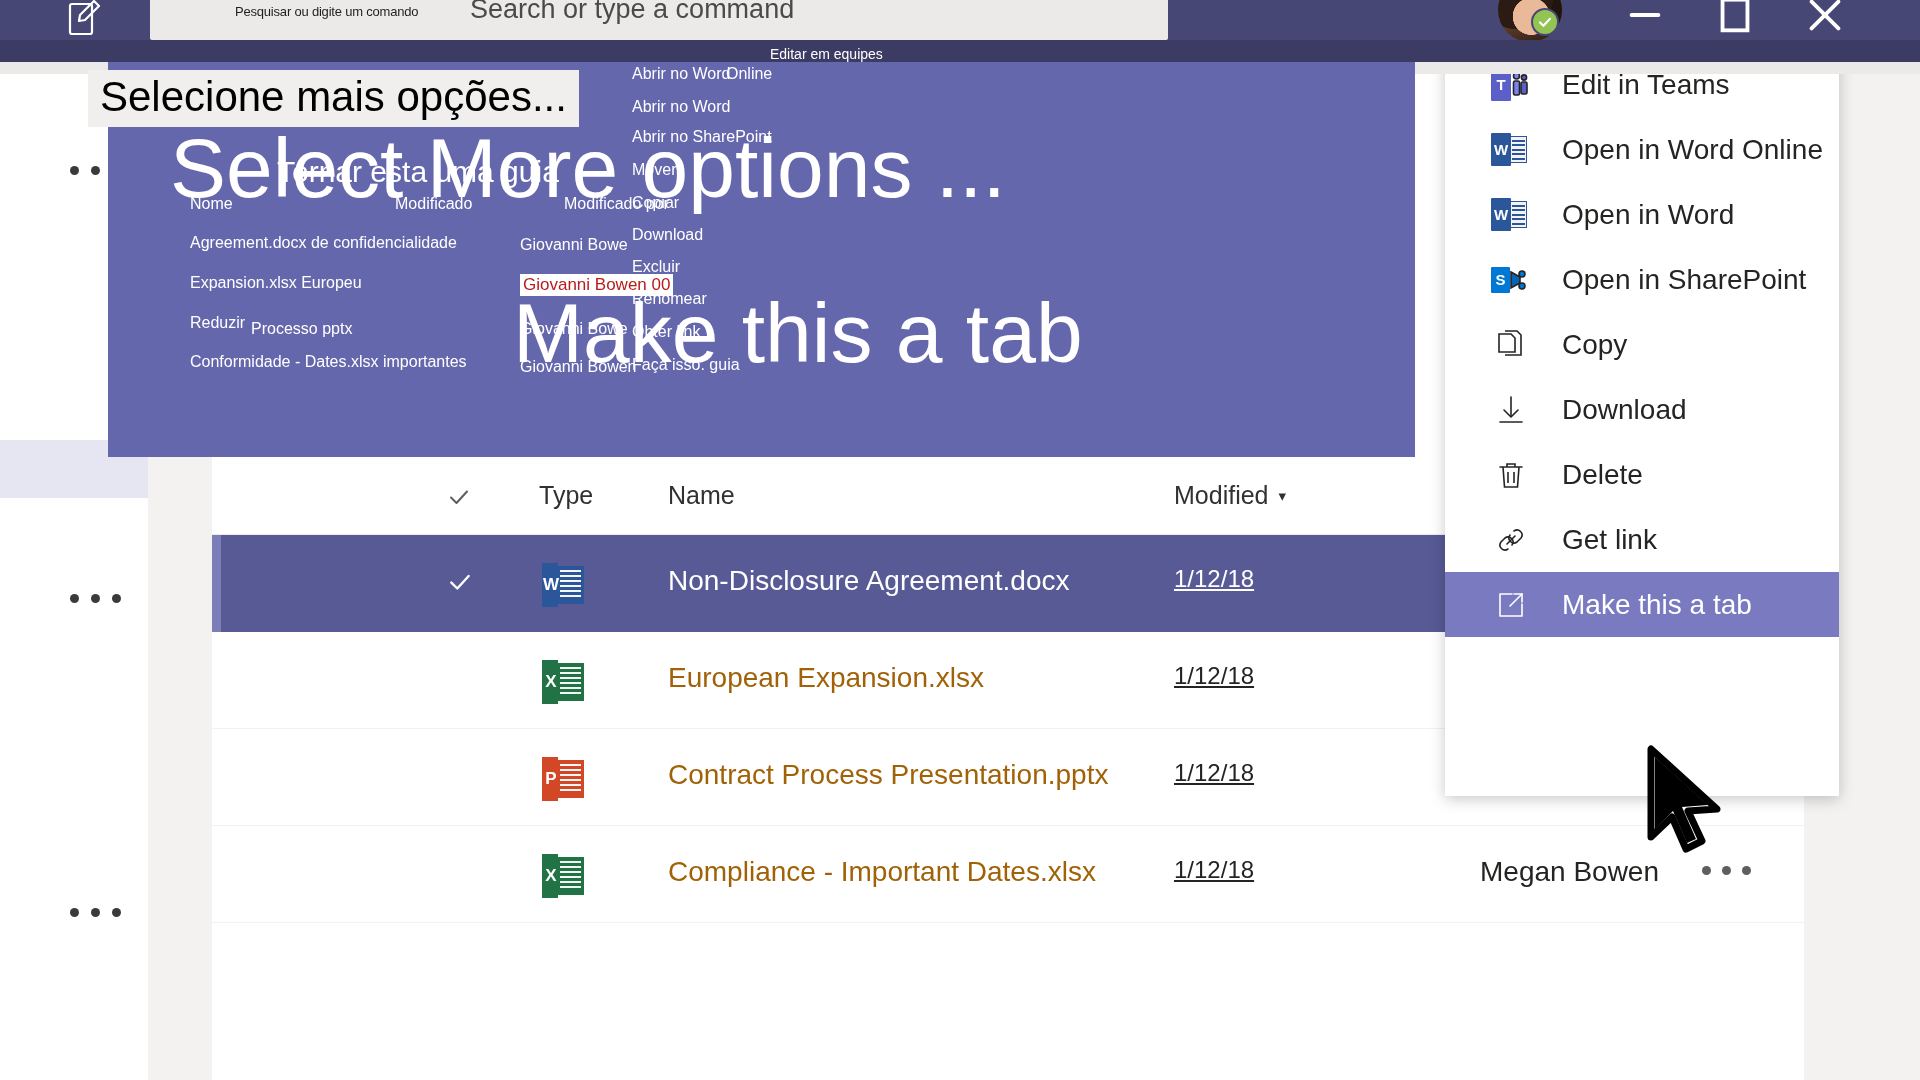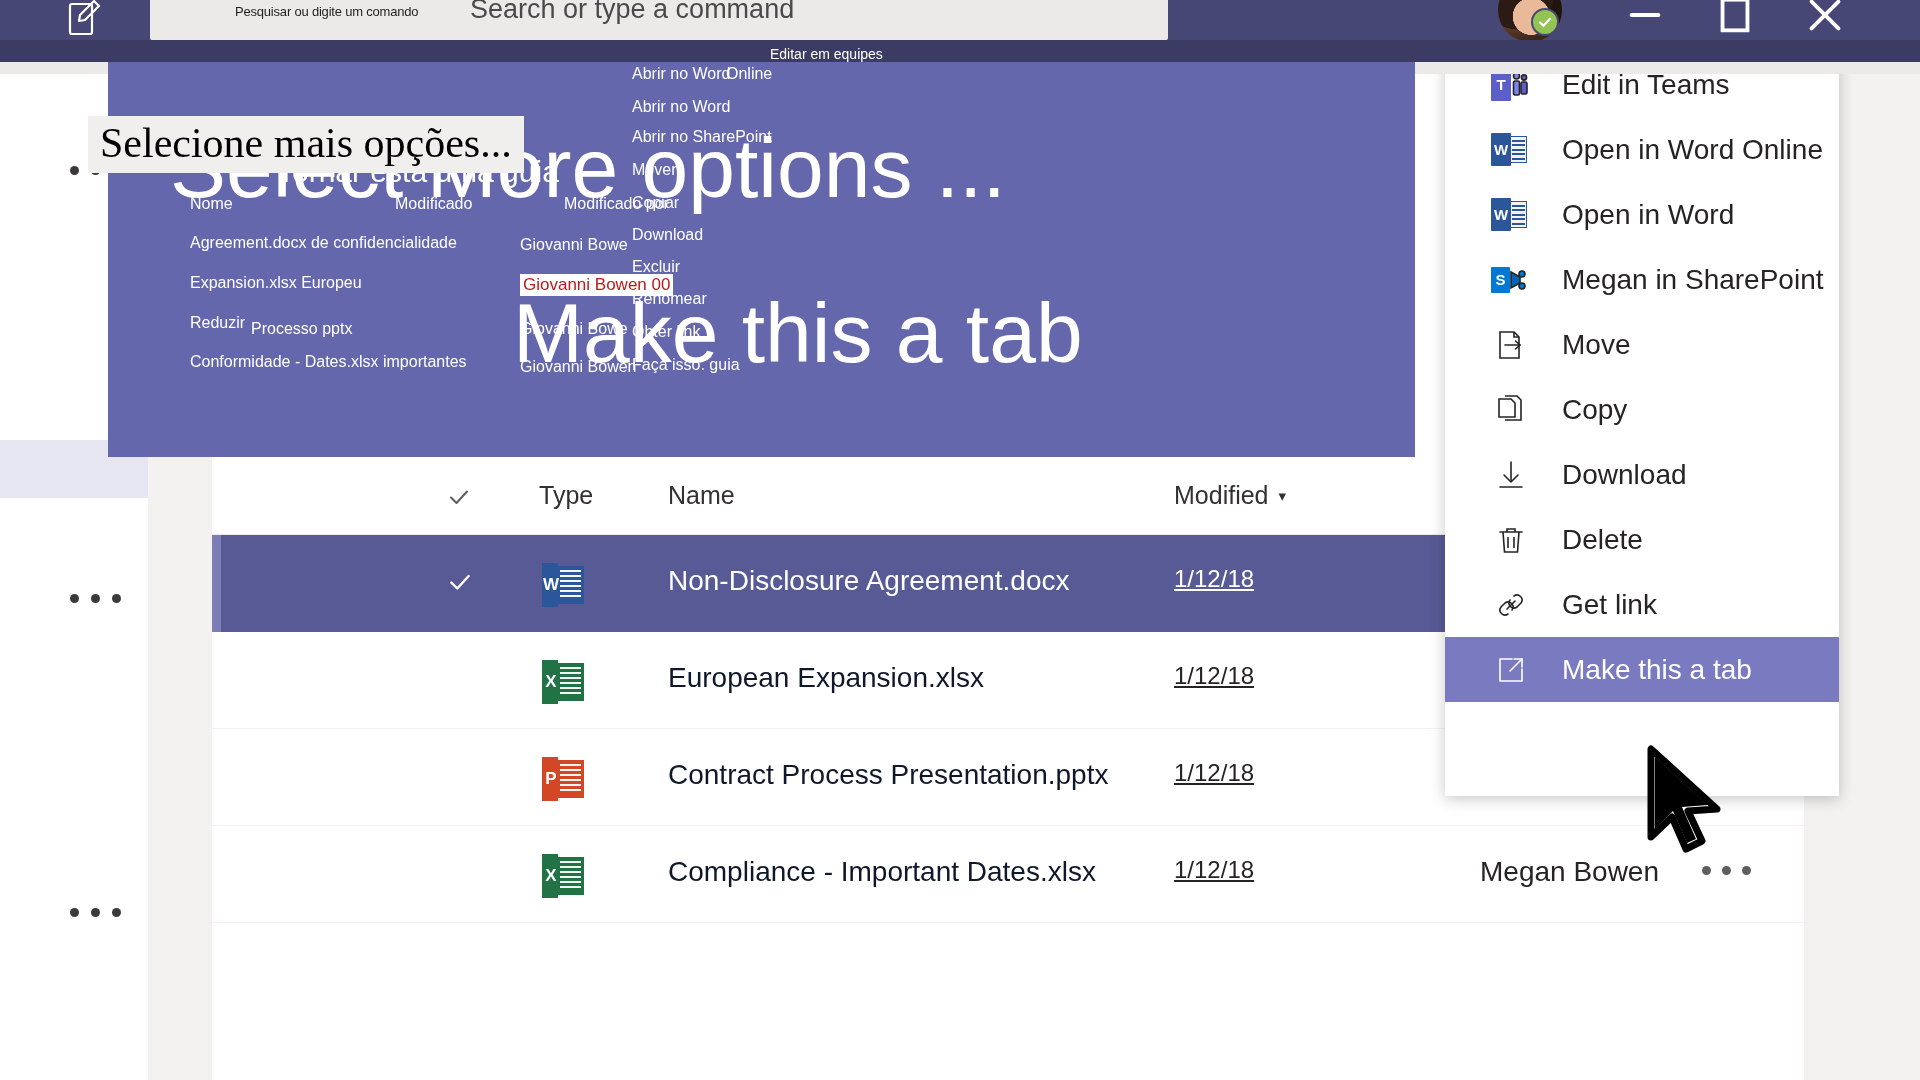--- a/index.html
+++ b/index.html
@@ -104,21 +104,21 @@
 
   .row{
     position:absolute;left:0;width:1592px;height:97px;
     border-bottom:1px solid #f3f2f1;box-sizing:border-box;
   }
   .row.sel{background:#585a96;border-bottom:none;}
   .row.sel .accent{position:absolute;left:0;top:0;width:9px;height:97px;background:#7c7eb8;}
   .row .rchk{position:absolute;left:235px;top:34px;}
   .row .rchk svg{width:26px;height:26px;stroke:#ffffff;fill:none;stroke-width:2.2;}
   .row .ficon{position:absolute;left:330px;top:28px;width:42px;height:44px;}
-  .row .fname{position:absolute;left:456px;top:30px;font-size:28px;color:#0f172a;white-space:nowrap;}
+  .row .fname{position:absolute;left:456px;top:30px;font-size:28px;color:#a16207;white-space:nowrap;}
   .row .fdate{position:absolute;left:962px;top:30px;font-size:24px;color:#252423;text-decoration:underline;}
   .row .fby{position:absolute;left:1268px;top:30px;font-size:28px;color:#252423;}
   .row.sel .fname,.row.sel .fdate,.row.sel .fby{color:#ffffff;}
 
   .row-dots{position:absolute;left:1702px;top:866px;width:60px;height:14px;display:flex;gap:11px;}
   .row-dots i{width:9px;height:9px;border-radius:50%;background:#605e5c;display:block;}
 
   
   .ic{position:relative;width:42px;height:44px;}
   .ic .fold{position:absolute;left:0;top:0;width:16px;height:44px;}
@@ -152,21 +152,21 @@
   .cursor{position:absolute;left:1645px;top:745px;width:82px;height:112px;}
   .cursor svg{width:100%;height:100%;}
 
   
   .ovl-purple{
     position:absolute;left:108px;top:62px;width:1307px;height:395px;
     background:#6567ac;
   }
   .ovl-label{
     position:absolute;background:#f0efee;color:#000000;
-    font-family:Liberation Serif, serif;white-space:nowrap;margin-top:46px;
+    font-family:Liberation Sans, sans-serif;white-space:nowrap;
   }
   #ovl-select-more{
     left:88px;top:70px;padding:3px 12px 6px 12px;font-size:42px;
   }
 
   .ovl-big{
     position:absolute;color:#ffffff;white-space:nowrap;
     font-family:"Liberation Sans", sans-serif;font-weight:normal;
   }
   #big-select{left:170px;top:120px;font-size:84px;}
@@ -435,34 +435,23 @@
         <div class="offic">
           <div class="sq" style="background:#0078d4;width:19px;height:26px;top:7px;"></div>
           <div class="ltr" style="height:26px;line-height:26px;width:19px;top:7px;">S</div>
           <svg style="position:absolute;left:18px;top:9px;width:18px;height:22px;" viewBox="0 0 18 22">
             <path d="M2 3 L11 8 L11 14 L2 19 Z" fill="#0364b8"></path>
             <circle cx="13" cy="5" r="3" fill="#0078d4"></circle>
             <circle cx="13" cy="17" r="3" fill="#0078d4"></circle>
           </svg>
         </div>
       </div>
-      <div class="ml">Megan in SharePoint</div>
-    </div>
-
-    <div class="ctxitem">
-      <div class="mi">
-        <svg viewBox="0 0 34 34" style="width:34px;height:34px;">
-          <path d="M6 4 H20 L25 9 V30 H6 Z"></path>
-          <path d="M20 4 V9 H25"></path>
-          <line x1="11" y1="17" x2="26" y2="17" stroke-linecap="round"></line>
-          <path d="M21.5 13 L26 17 L21.5 21" stroke-linecap="round" stroke-linejoin="round"></path>
-        </svg>
-      </div>
-      <div class="ml">Move</div>
-    </div>
+      <div class="ml">Open in SharePoint</div>
+    </div>
+
 
     <div class="ctxitem">
       <div class="mi">
         <svg viewBox="0 0 34 34" style="width:34px;height:34px;">
           <path d="M5 6 H17 L21 10 V24 H5 Z"></path>
           <path d="M11 3 H23 L27 7 V27 H11"></path>
         </svg>
       </div>
       <div class="ml">Copy</div>
     </div>

